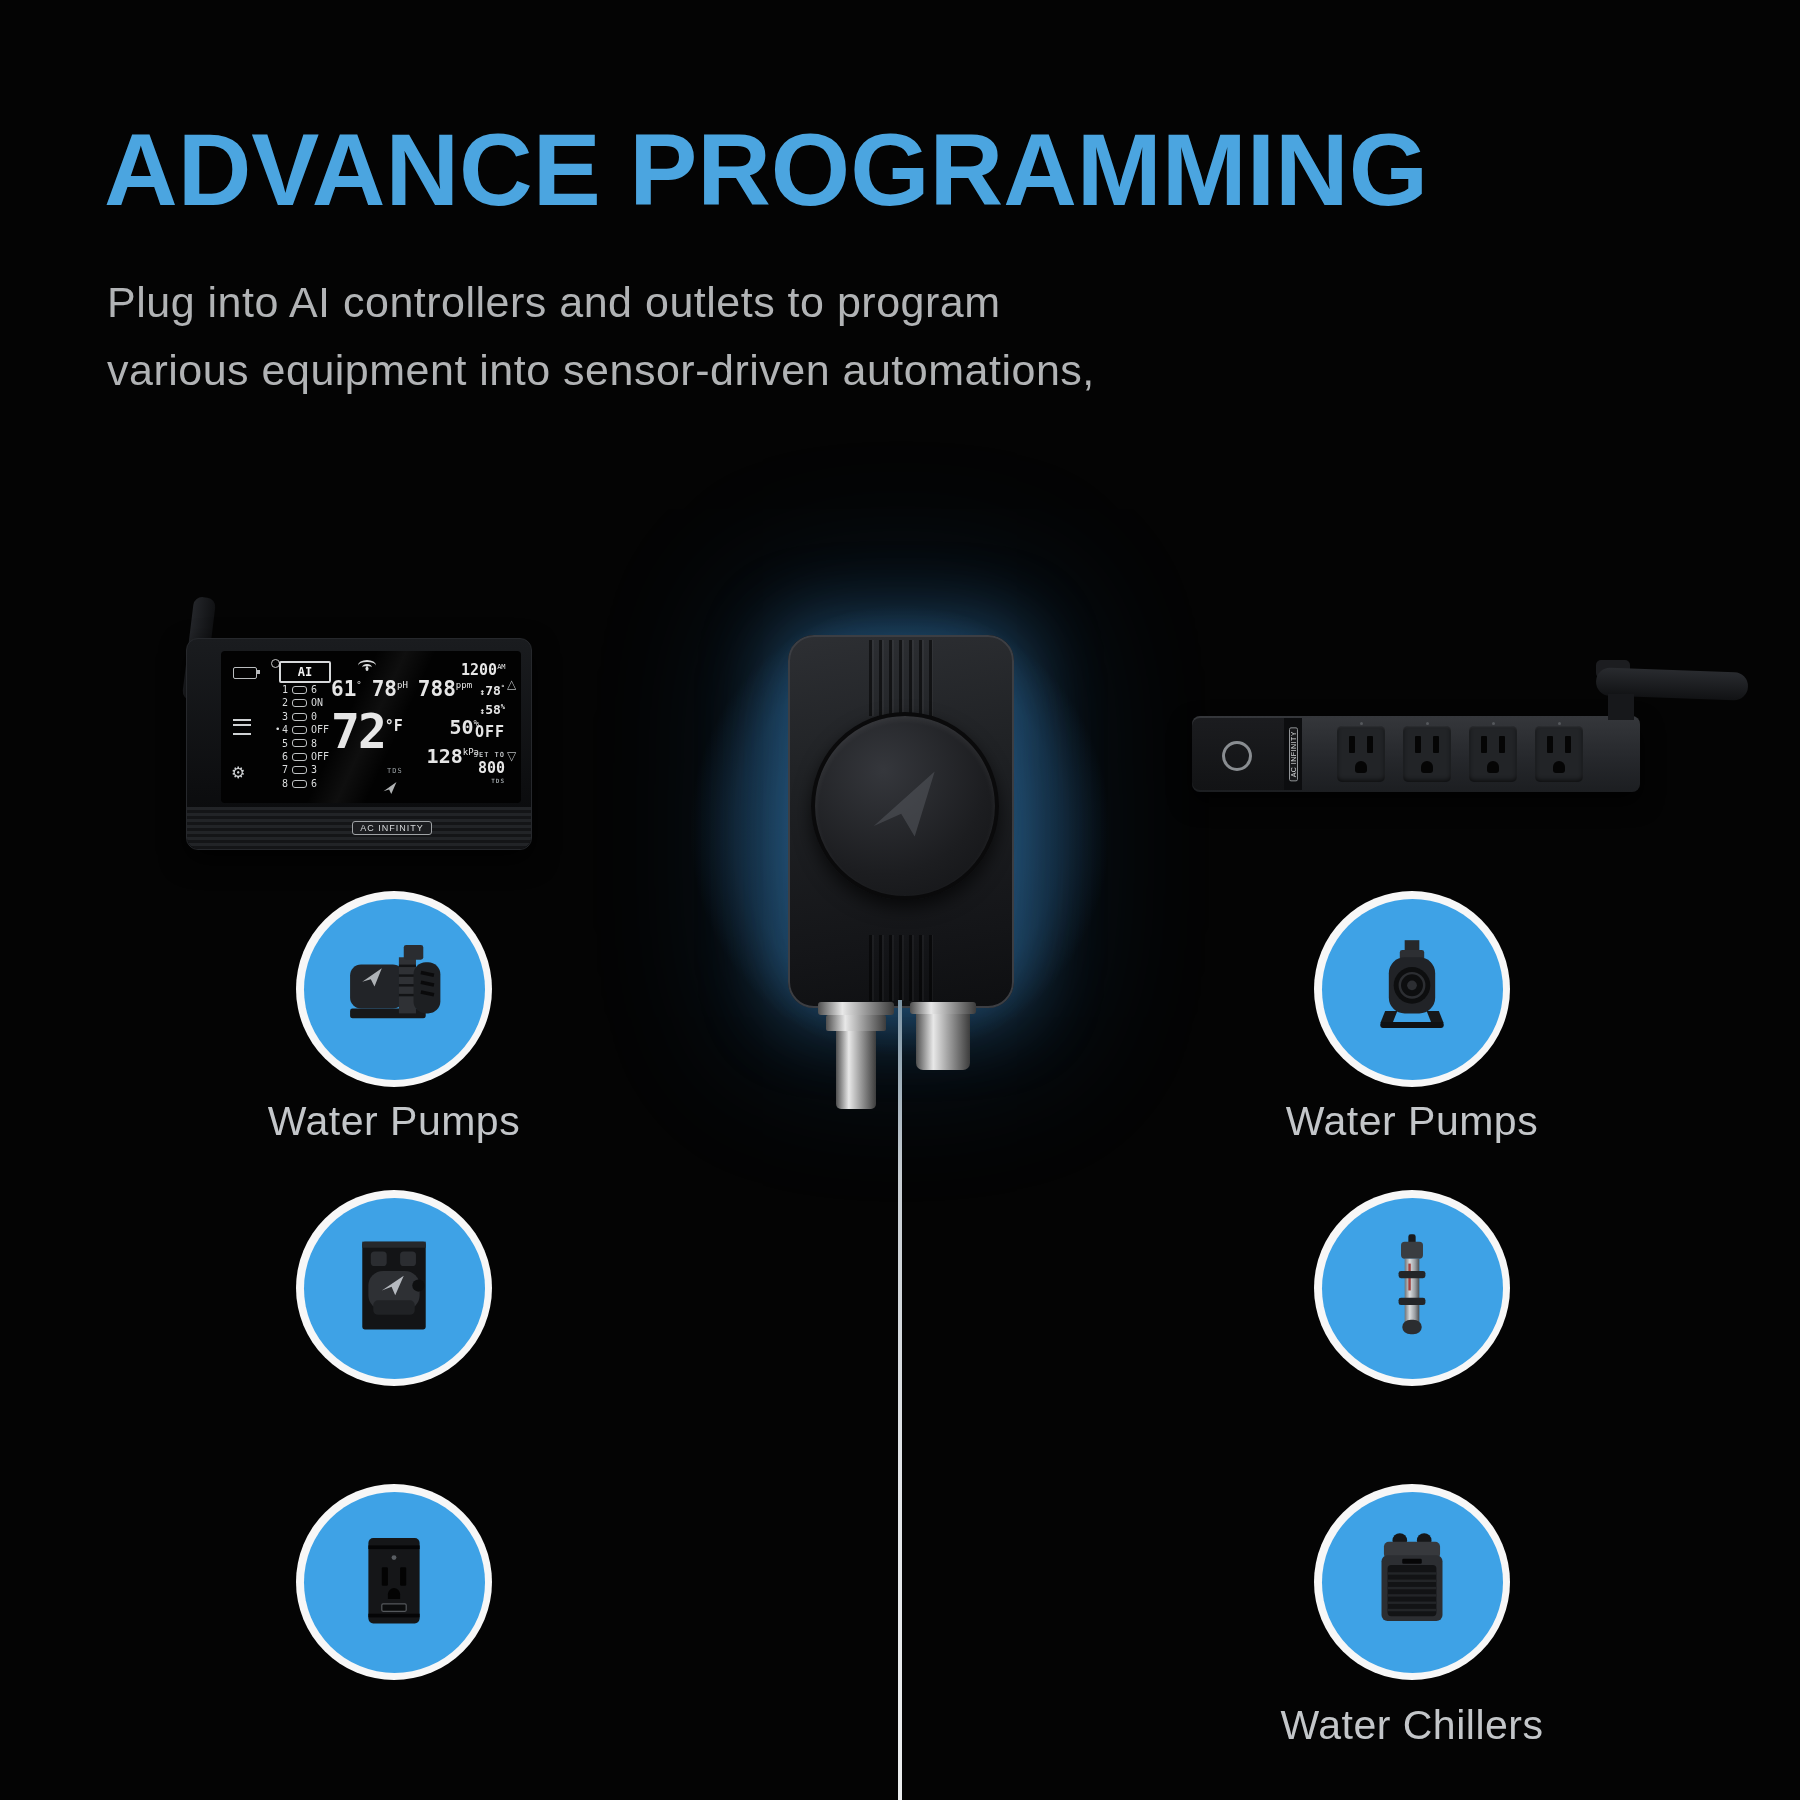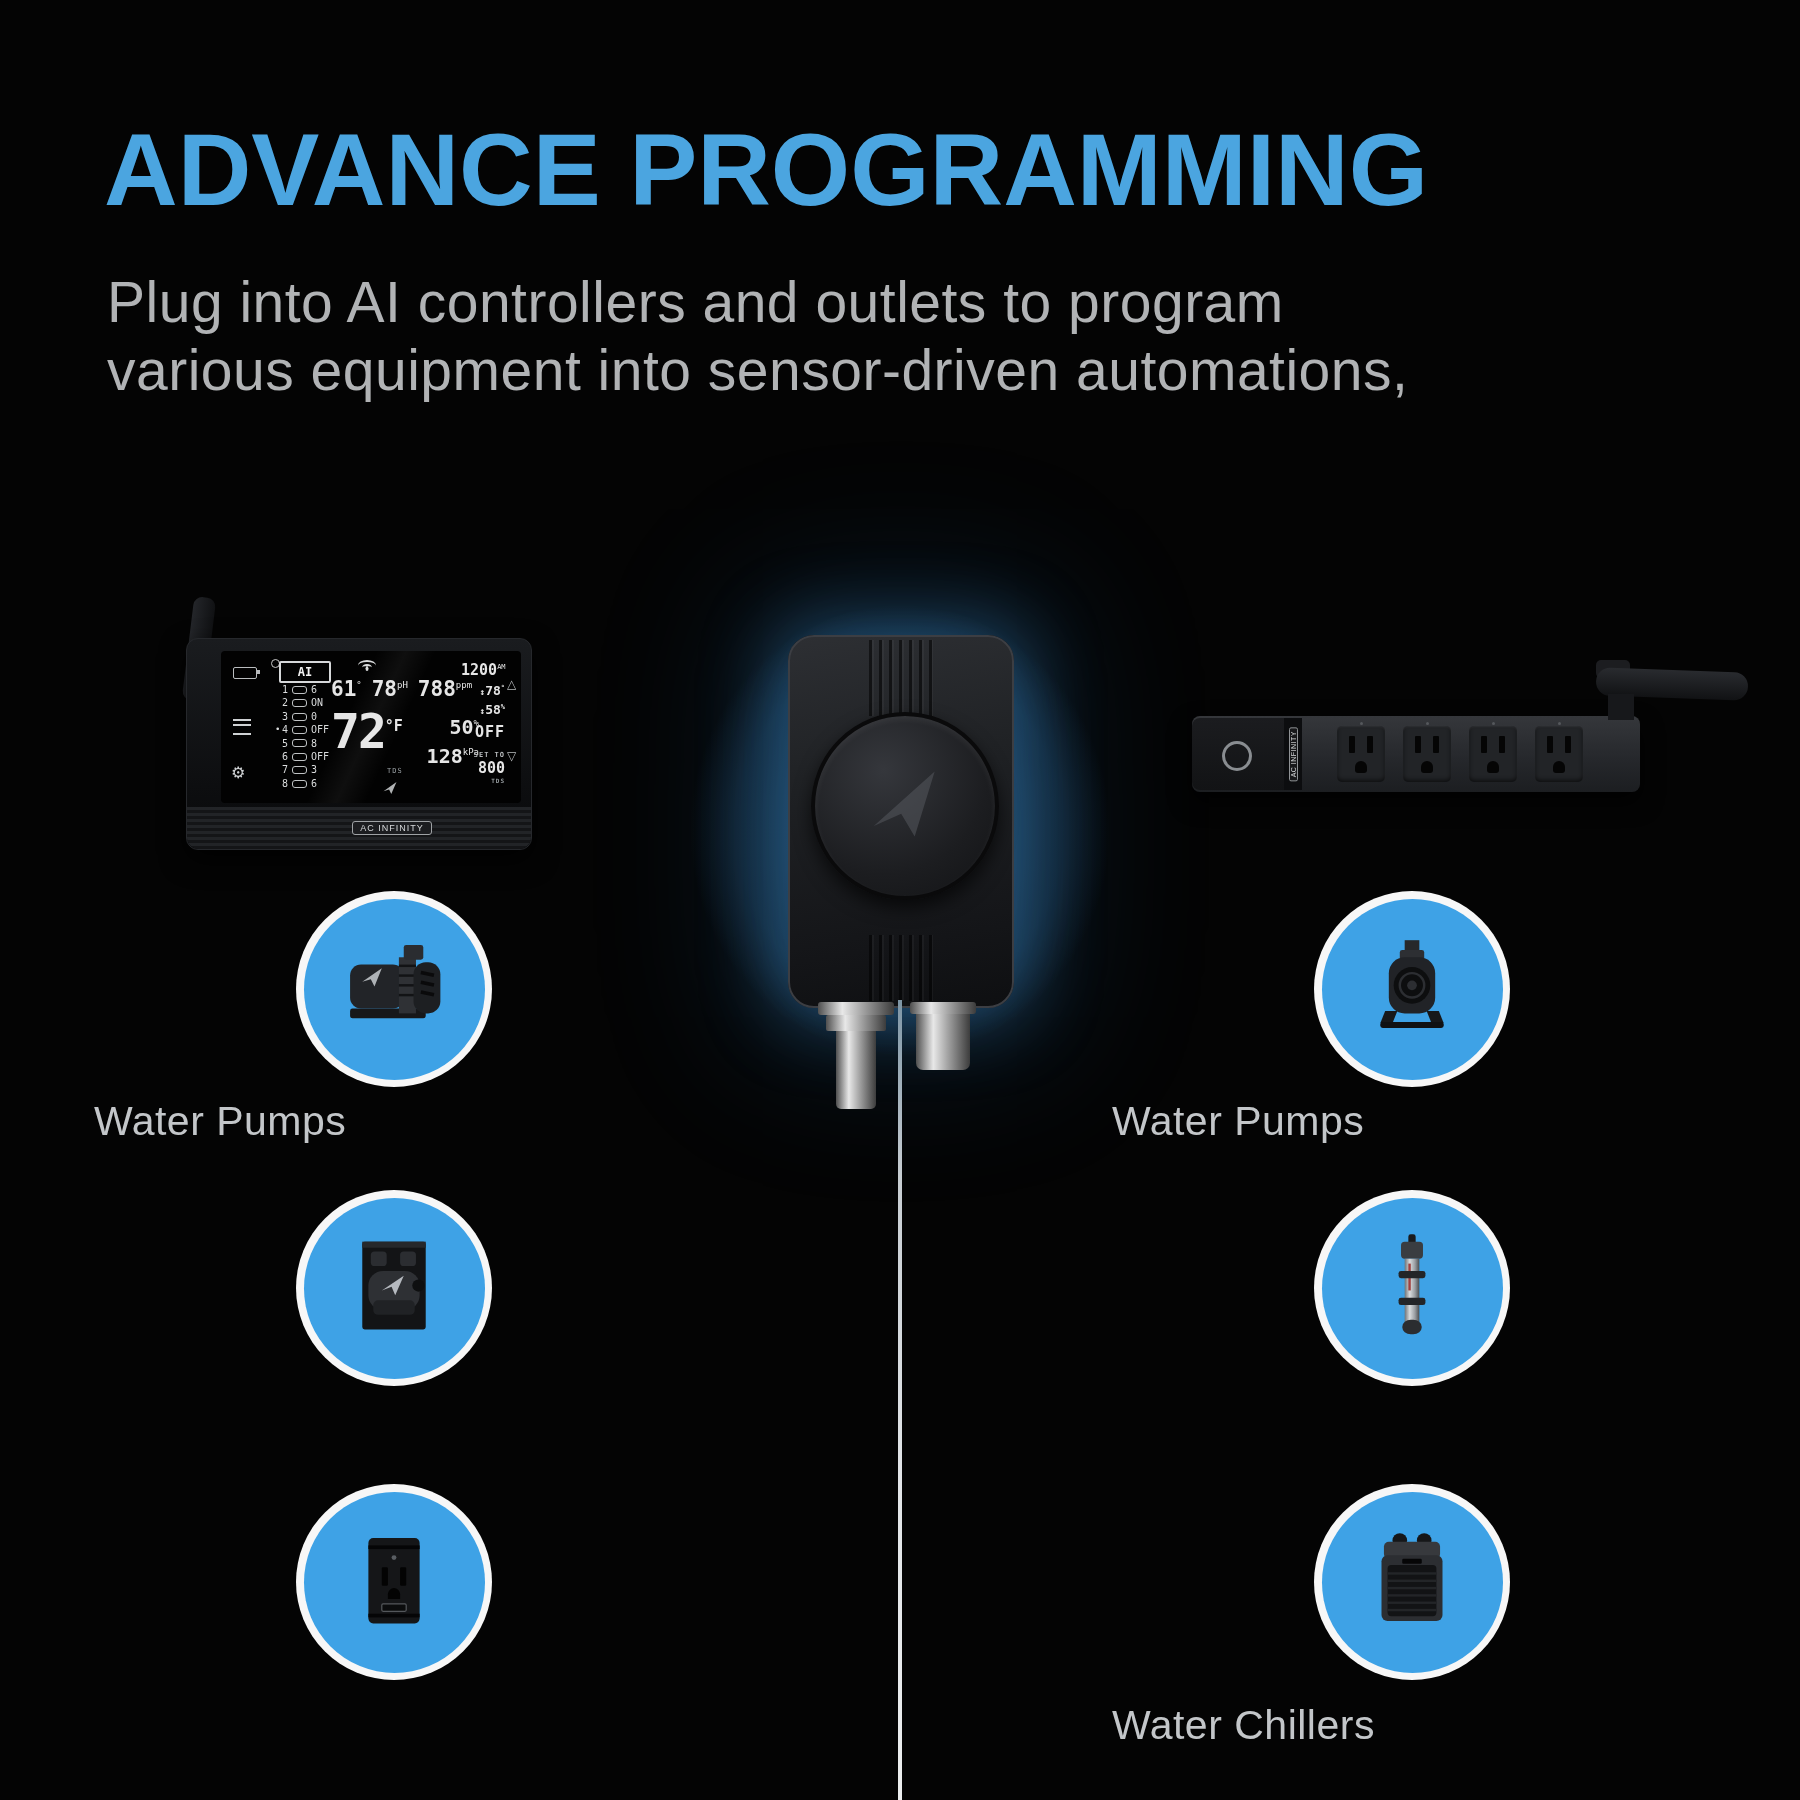--- a/index.html
+++ b/index.html
@@ -2,21 +2,21 @@
 <html><head>
 <meta charset="utf-8">
 <style>
   html,body{margin:0;padding:0;background:#000;}
   .canvas{position:relative;width:1800px;height:1800px;background:#040404;overflow:hidden;
           font-family:"Liberation Sans",sans-serif;}
 
   
   .heading{position:absolute;left:104px;top:112px;font-size:102px;font-weight:700;
            letter-spacing:0px;color:#4ba5e0;white-space:nowrap;}
-  .intro{position:absolute;left:107px;top:268px;font-size:57px;line-height:68px;
+  .intro{position:absolute;left:107px;top:268px;font-size:43px;line-height:68px;
          color:#b1b3b5;font-weight:400;letter-spacing:.5px;}
 
   
   .controller{position:absolute;left:186px;top:595px;width:344px;height:253px;}
   .ctl-antenna{position:absolute;left:2px;top:2px;width:22px;height:104px;border-radius:9px;
                background:linear-gradient(90deg,#24262a,#101113);transform:rotate(7deg);}
   .ctl-antenna2{position:absolute;left:14px;top:92px;width:16px;height:48px;border-radius:5px;
                 background:#101114;transform:rotate(-12deg);}
   .ctl-body{position:absolute;left:0;top:43px;width:344px;height:210px;border-radius:12px;
             background:linear-gradient(180deg,#1a1c1f 0%,#0d0e10 70%,#08090a 100%);
@@ -126,21 +126,21 @@
            background:linear-gradient(180deg,#292b2f,#111214);transform:rotate(2deg);}
   .ant-nub{position:absolute;left:404px;top:-56px;width:34px;height:18px;border-radius:5px;background:#1c1d20;}
   .ant-post{position:absolute;left:416px;top:-22px;width:26px;height:26px;background:#17181b;}
 
   
   .badge{position:absolute;width:196px;height:196px;border-radius:50%;background:#f7f7f7;
          display:flex;align-items:center;justify-content:center;}
   .badge-inner{width:181px;height:181px;border-radius:50%;background:#3ea2e6;
                display:flex;align-items:center;justify-content:center;}
   .badge-inner svg{width:122px;height:122px;}
-  .eq-label{position:absolute;width:600px;text-align:left;font-size:41px;color:#c3c6c9;letter-spacing:.5px;}
+  .eq-label{position:absolute;width:600px;text-align:center;font-size:41px;color:#c3c6c9;letter-spacing:.5px;}
 
   .l-c{left:296px;} .r-c{left:1314px;}
   .row1{top:891px;} .row2{top:1190px;} .row3{top:1484px;}
   .l-t{left:94px;} .r-t{left:1112px;}
   .trow1{top:1098px;} .trow2{top:1400px;} .trow3{top:1702px;}
 </style>
 </head>
 <body>
 
 <div class="canvas">

